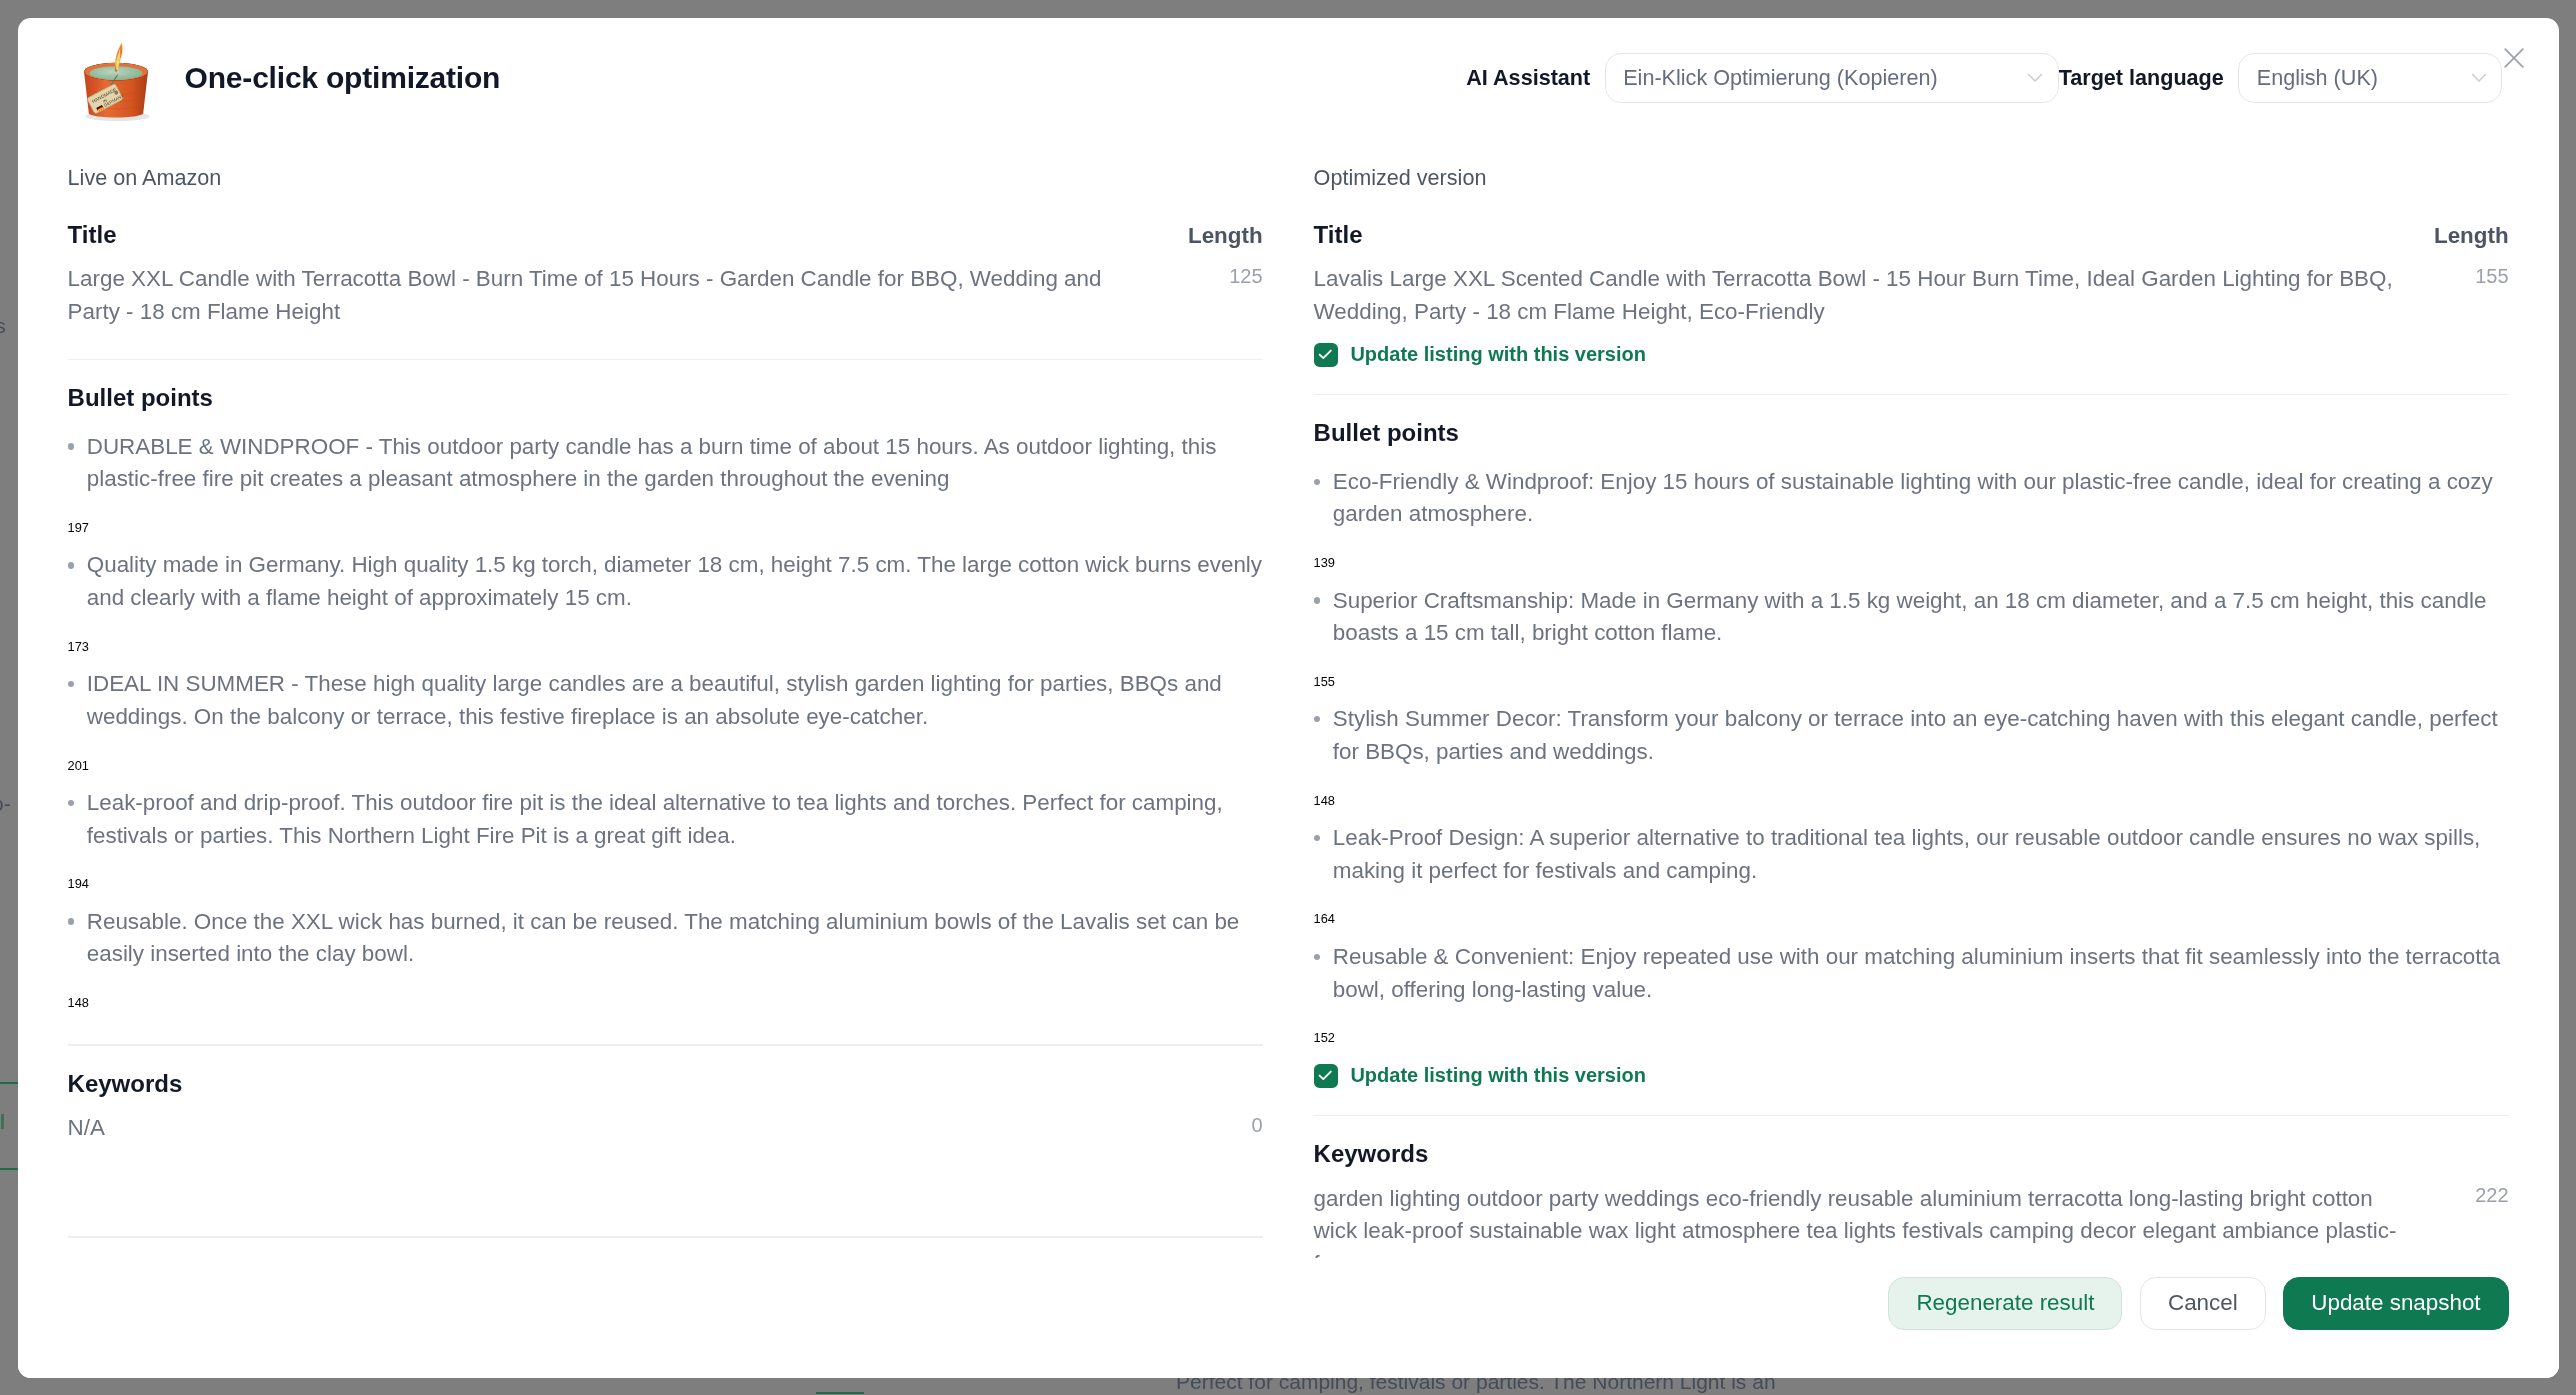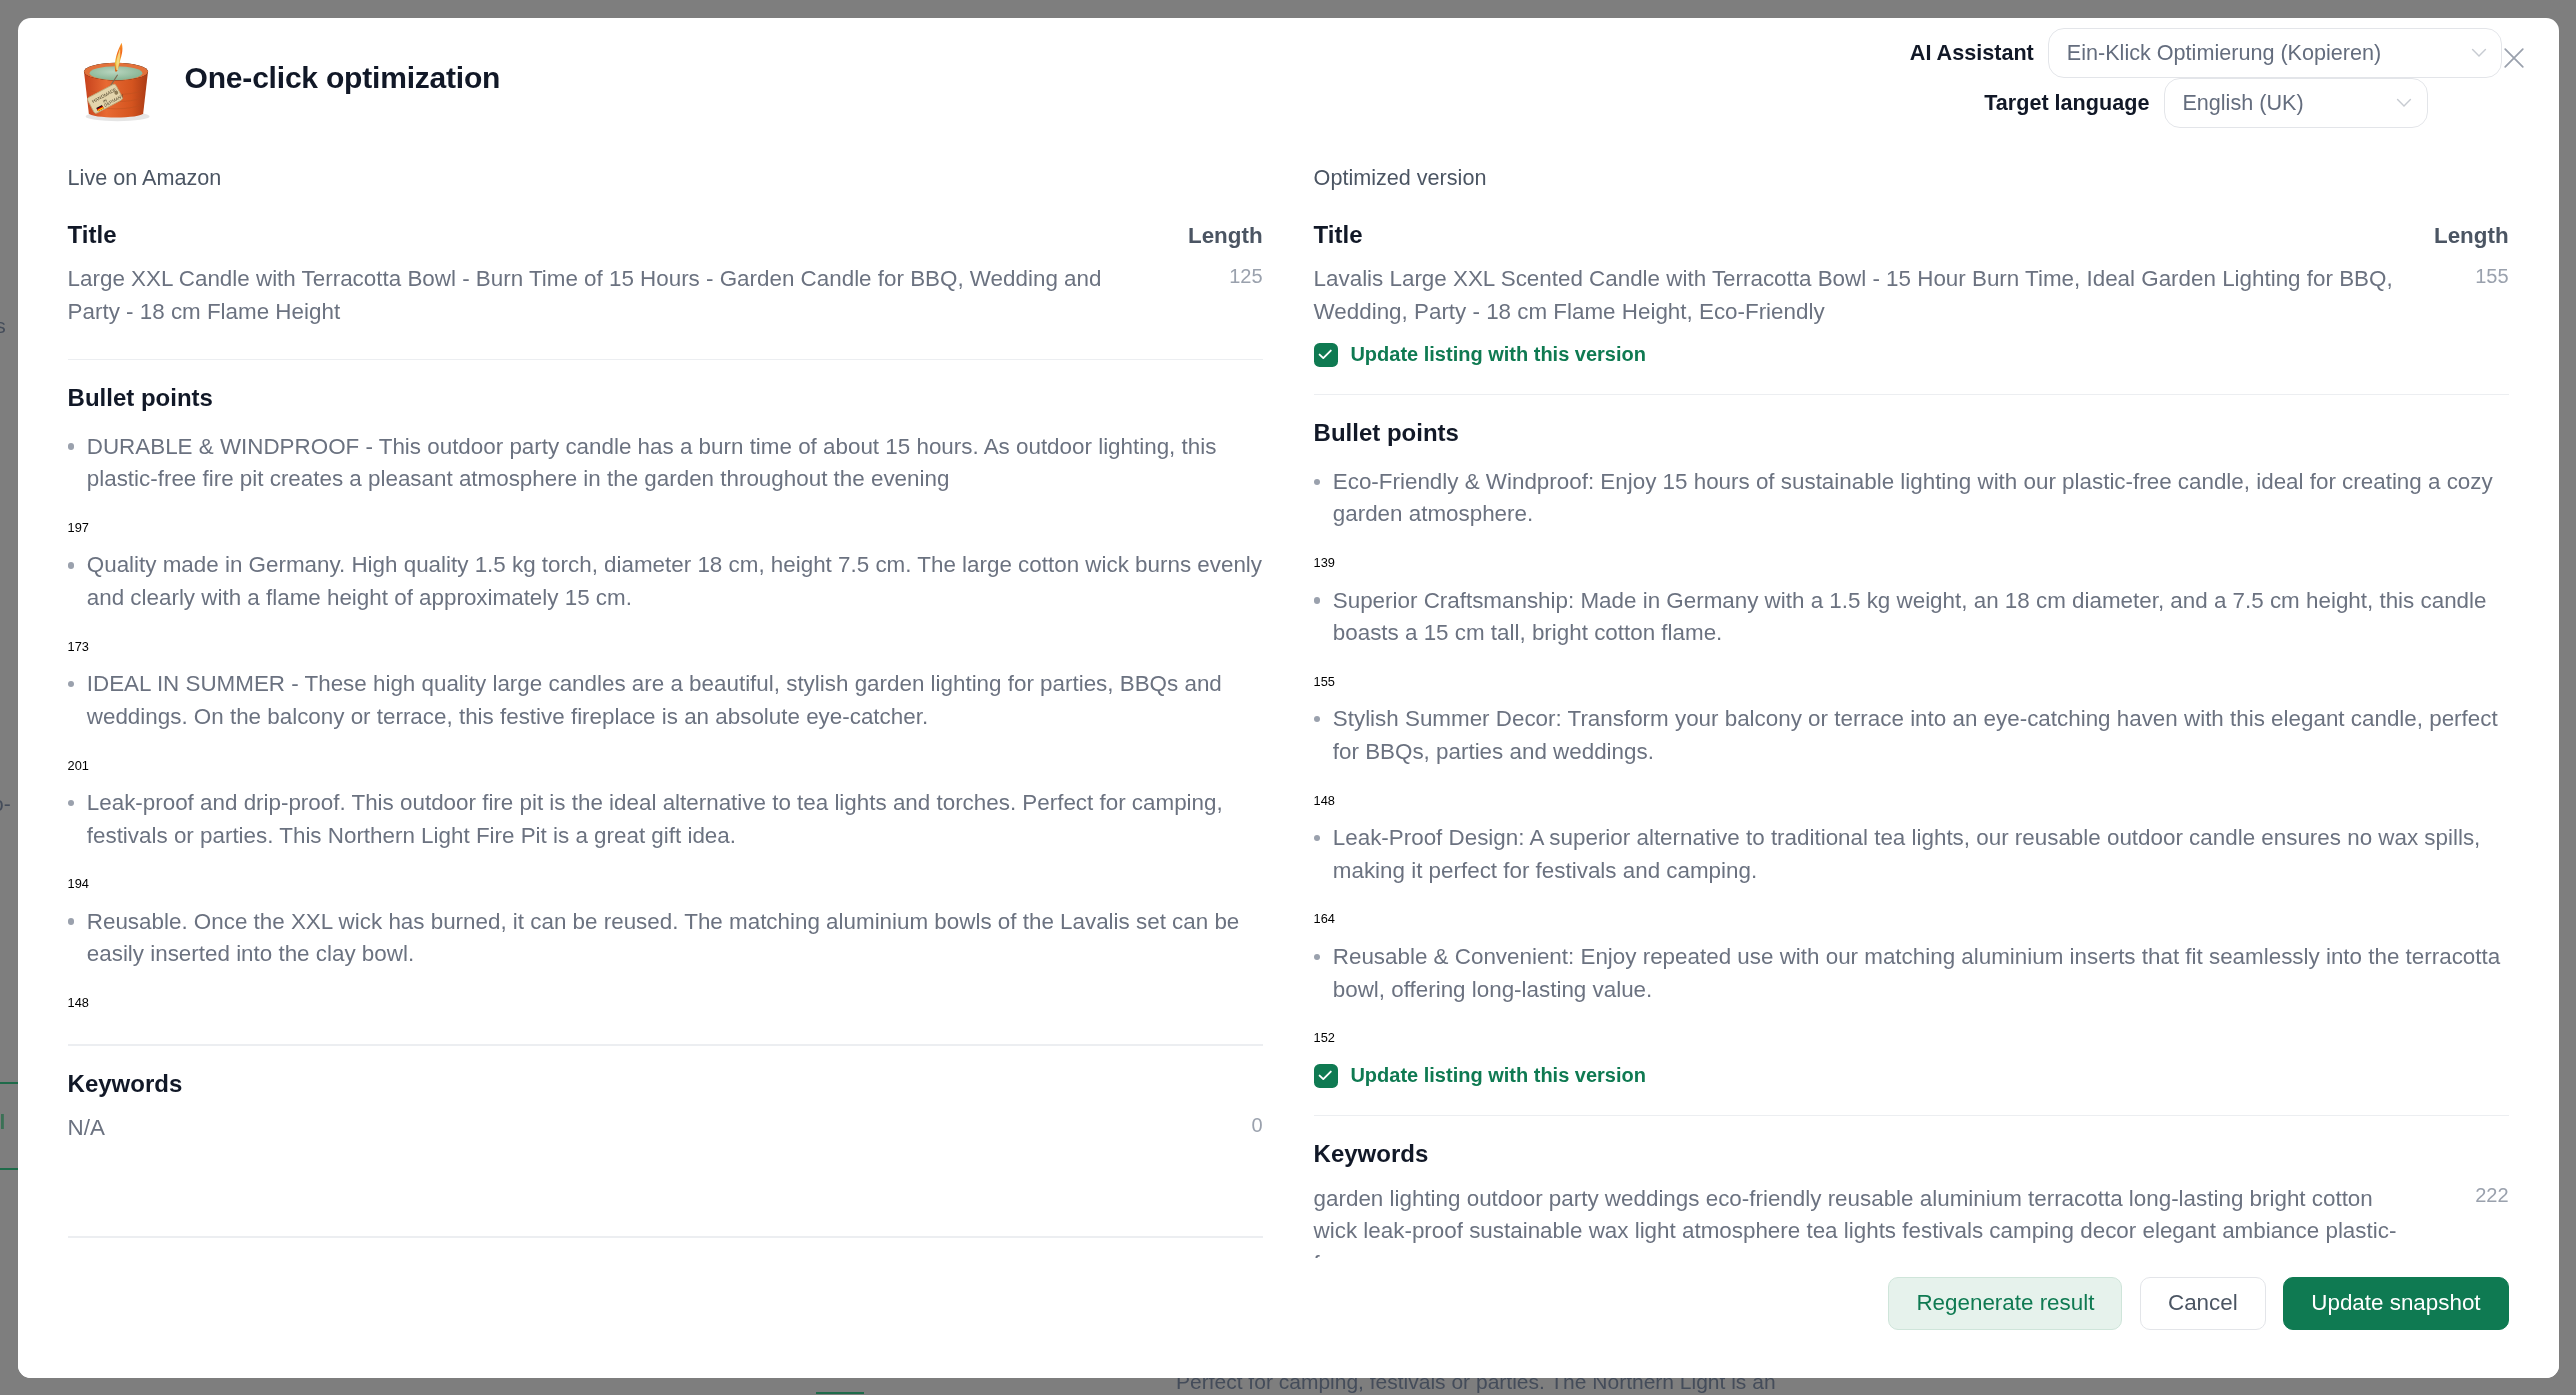--- a/index.html
+++ b/index.html
@@ -61,23 +61,22 @@
   .title-text {
     font-size: 30px;
     font-weight: 700;
     color: #111827;
     letter-spacing: -0.2px;
     white-space: nowrap;
   }
 
   .header-controls {
     margin-left: auto;
-    display: flex; align-items: center; 
+    display: flex; 
     padding-right: 6.4px;
-    flex-direction: column;
   }
   .ctrl-group { display: flex; align-items: center; gap: 14.4px; }
   .ctrl-label {
     font-size: 21.6px; font-weight: 700; color: #111827; white-space: nowrap;
   }
   .select {
     height: 50px;
     border: 1.3px solid #e3e5e9;
     border-radius: 16px;
     background: #fff;
@@ -184,21 +183,21 @@
     position: absolute;
     left: 0; right: 0; bottom: 0;
     height: 120px;
     background: #fff;
     display: flex; align-items: center; justify-content: flex-end;
     gap: 17.6px;
     padding: 0 50px 29px 0;
   }
   .btn {
     height: 53px;
-    border-radius: 10px;
+    border-radius: 16px;
     display: flex; align-items: center; justify-content: center;
     padding: 0 27px;
     font-size: 22.4px;
     cursor: pointer;
     white-space: nowrap;
   }
   .btn-regen {
     background: #e6f2ec; color: #0f7a52; border: 1.3px solid #cfe5da;
   }
   .btn-cancel {

